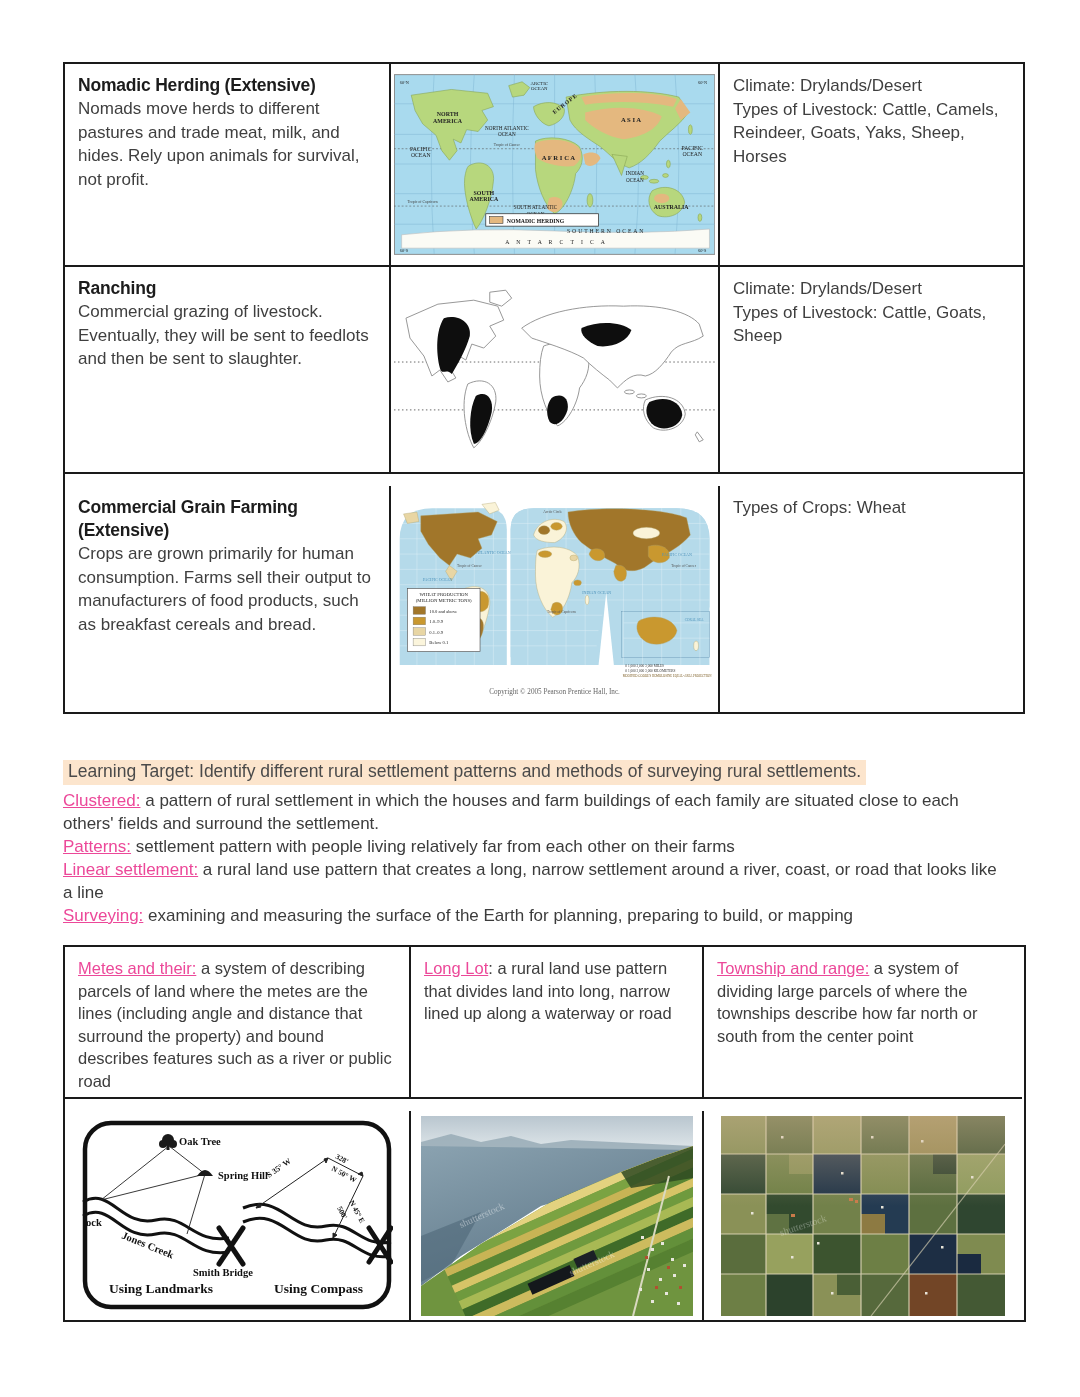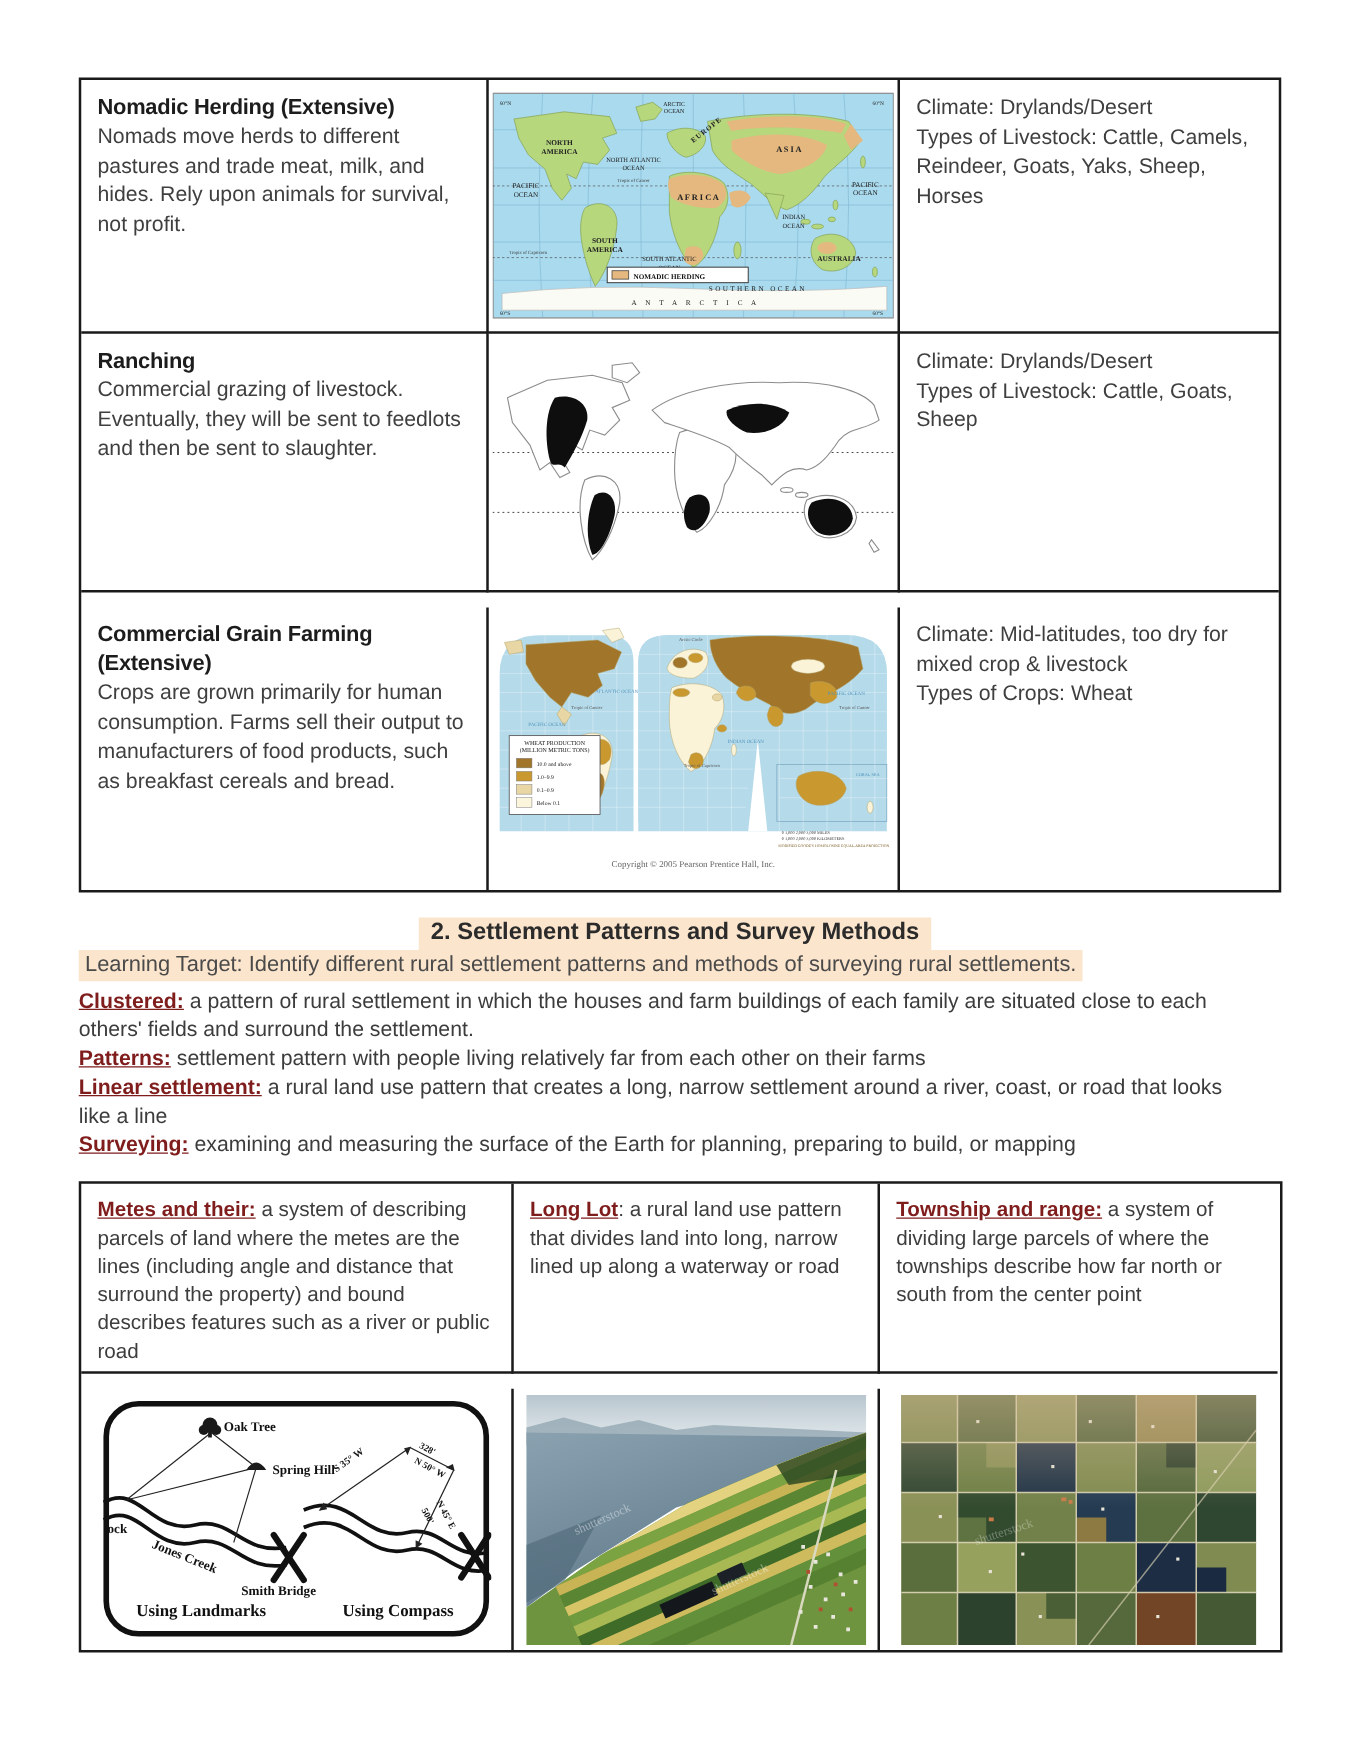--- a/index.html
+++ b/index.html
@@ -18,21 +18,21 @@
   .cellinfo{font-size:17px;line-height:23.5px;color:#3f3f3f;}
   .mapcell{display:flex;align-items:center;justify-content:center;padding:3px;}
   .imgcell{display:flex;align-items:center;justify-content:center;padding:4px;}
   .sec-heading{position:absolute;left:0;top:734px;width:1080px;text-align:center;}
   .sec-heading .hl{display:inline-block;background:#fce5cd;padding:1px 10px 3px;
         font-weight:bold;font-size:19px;color:#2b2b2b;}
   .lt{position:absolute;left:63px;top:760px;width:1000px;}
   .lt .hl{display:inline-block;background:#fce5cd;padding:1px 5px 3px;font-size:17.5px;color:#4a4a4a;}
   .defs{position:absolute;left:63px;top:789px;width:940px;font-size:17px;line-height:23px;color:#3c3c3c;}
   .defs p{margin:0;}
-  .term{font-weight:bold;text-decoration:underline;color:#7f1d1d;}
+  .term{font-weight:normal;text-decoration:underline;color:#ec4899;}
   svg text{font-family:"Liberation Serif",serif;}
 </style>
 </head>
 <body>
 
 <div class="page">
 
   <div class="tbl" id="tbl-top" style="left:63px;top:62px;width:958px;">
 
     <div class="trow" style="height:203px;">
@@ -263,29 +263,25 @@
           </g>
           <g fill="#333" font-size="3.6" font-family="Liberation Sans,sans-serif">
             <text x="242" y="178">0    1,000    2,000    3,000 MILES</text>
             <text x="242" y="183">0  1,000  2,000  3,000 KILOMETERS</text>
             <text x="332" y="189" text-anchor="end" font-size="3.2" fill="#7a5a20">MODIFIED GOODE'S HOMOLOSINE EQUAL-AREA PROJECTION</text>
           </g>
           <text x="168" y="206" text-anchor="middle" font-size="7.5" fill="#666" font-family="Liberation Sans,sans-serif">Copyright © 2005 Pearson Prentice Hall, Inc.</text>
         </svg>
       </div>
       <div class="cell w3">
-        <div class="cellinfo">Climate: Mid-latitudes, too dry for mixed crop &amp; livestock</div>
         <div class="cellinfo">Types of Crops: Wheat</div>
       </div>
     </div>
   </div>
 
-  <div class="sec-heading">
-    <span class="hl">2. Settlement Patterns and Survey Methods</span>
-  </div>
   <div class="lt">
     <span class="hl">Learning Target: Identify different rural settlement patterns and methods of surveying rural settlements.</span>
   </div>
 
   <div class="defs">
     <p><span class="term">Clustered:</span><span> a pattern of rural settlement in which the houses and farm buildings of each family are situated close to each others' fields and surround the settlement.</span></p>
     <p><span class="term">Patterns:</span><span> settlement pattern with people living relatively far from each other on their farms</span></p>
     <p><span class="term">Linear settlement:</span><span> a rural land use pattern that creates a long, narrow settlement around a river, coast, or road that looks like a line</span></p>
     <p><span class="term">Surveying:</span><span> examining and measuring the surface of the Earth for planning, preparing to build, or mapping</span></p>
   </div>

